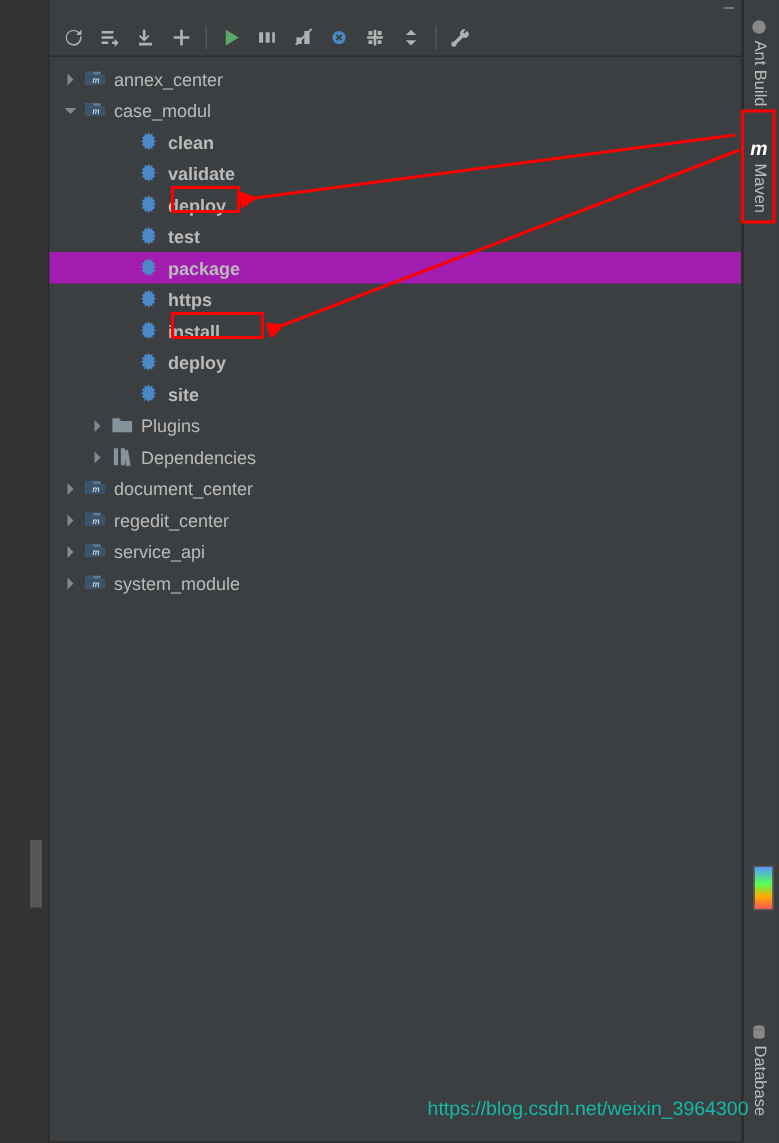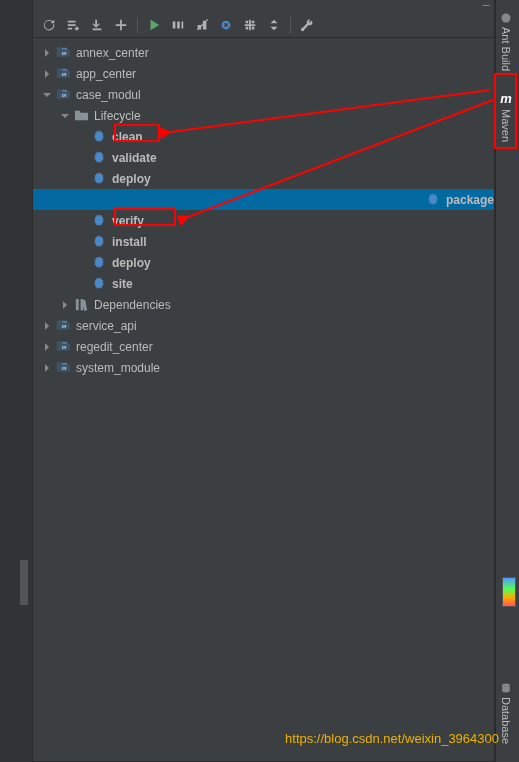--- a/index.html
+++ b/index.html
@@ -56,22 +56,21 @@
       padding-top: 4px;
     }
     .tree-row {
       height: 21px;
       display: flex;
       align-items: center;
       position: relative;
       cursor: pointer;
     }
     .tree-row.selected {
-      background: #0369a1;
-      justify-content: flex-end;
+      background: #a21caf;
     }
     .indent-0 { padding-left: 8px; }
     .indent-1 { padding-left: 26px; }
     .indent-2 { padding-left: 44px; font-weight: bold; }
     .arrow {
       width: 12px;
       height: 12px;
       margin-right: 2px;
       display: flex;
       align-items: center;
@@ -135,21 +134,21 @@
       left: 20px;
       top: 560px;
       width: 8px;
       height: 45px;
       background: #555;
     }
     .watermark {
       position: absolute;
       bottom: 16px;
       right: 20px;
-      color: #eab308;
+      color: #14b8a6;
       font-size: 13px;
       z-index: 50;
     }
     .svg-arrow {
       position: absolute;
       pointer-events: none;
       z-index: 90;
     }
     .bottom-meter {
       position: absolute;
@@ -252,194 +251,203 @@
       <span class="node-icon">
         <svg width="15" height="15" viewBox="0 0 16 16">
             <path fill="#5a7a9a" d="M1 3h11v9H1z"></path>
             <path fill="#3c546a" d="M1 3h5l1 2h8v7H1z"></path>
             <text x="6" y="11" font-size="6" fill="#fff" font-style="italic">m</text>
           </svg>
       </span>
       <span class="node-label">annex_center</span>
     </div>
 
+
     <div class="tree-row indent-0">
       <span class="arrow">
         <svg width="8" height="8" viewBox="0 0 8 8">
-            <path fill="#888" d="M2 0l4 4-4 4z"></path>
+            <path fill="#888" d="M0 2l4 4 4-4z"></path>
           </svg>
       </span>
       <span class="node-icon">
         <svg width="15" height="15" viewBox="0 0 16 16">
             <path fill="#5a7a9a" d="M1 3h11v9H1z"></path>
             <path fill="#3c546a" d="M1 3h5l1 2h8v7H1z"></path>
             <text x="6" y="11" font-size="6" fill="#fff" font-style="italic">m</text>
           </svg>
       </span>
-      <span class="node-label">app_center</span>
+      <span class="node-label">case_modul</span>
+    </div>
+
+
+    <div class="tree-row indent-2">
+      <span class="arrow-space"></span>
+      <span class="node-icon">
+        <svg width="14" height="14" viewBox="0 0 16 16">
+            <path fill="#4a88c7" d="M8 5a3 3 0 1 1 0 6 3 3 0 0 1 0-6zm0-5l1 2 2-1v2l2 1-1 2 2 1-2 1 1 2-2 1v2l-2-1-1 2-1-2-2 1v-2l-2-1 1-2-2-1 2-1-1-2 2-1V1l2 1z"></path>
+          </svg>
+      </span>
+      <span class="node-label">clean</span>
+    </div>
+
+    <div class="tree-row indent-2">
+      <span class="arrow-space"></span>
+      <span class="node-icon">
+        <svg width="14" height="14" viewBox="0 0 16 16">
+            <path fill="#4a88c7" d="M8 5a3 3 0 1 1 0 6 3 3 0 0 1 0-6zm0-5l1 2 2-1v2l2 1-1 2 2 1-2 1 1 2-2 1v2l-2-1-1 2-1-2-2 1v-2l-2-1 1-2-2-1 2-1-1-2 2-1V1l2 1z"></path>
+          </svg>
+      </span>
+      <span class="node-label">validate</span>
+    </div>
+
+    <div class="tree-row indent-2">
+      <span class="arrow-space"></span>
+      <span class="node-icon">
+        <svg width="14" height="14" viewBox="0 0 16 16">
+            <path fill="#4a88c7" d="M8 5a3 3 0 1 1 0 6 3 3 0 0 1 0-6zm0-5l1 2 2-1v2l2 1-1 2 2 1-2 1 1 2-2 1v2l-2-1-1 2-1-2-2 1v-2l-2-1 1-2-2-1 2-1-1-2 2-1V1l2 1z"></path>
+          </svg>
+      </span>
+      <span class="node-label">deploy</span>
+    </div>
+
+    <div class="tree-row indent-2">
+      <span class="arrow-space"></span>
+      <span class="node-icon">
+        <svg width="14" height="14" viewBox="0 0 16 16">
+            <path fill="#4a88c7" d="M8 5a3 3 0 1 1 0 6 3 3 0 0 1 0-6zm0-5l1 2 2-1v2l2 1-1 2 2 1-2 1 1 2-2 1v2l-2-1-1 2-1-2-2 1v-2l-2-1 1-2-2-1 2-1-1-2 2-1V1l2 1z"></path>
+          </svg>
+      </span>
+      <span class="node-label">test</span>
+    </div>
+
+    <div class="tree-row indent-2 selected">
+      <span class="arrow-space"></span>
+      <span class="node-icon">
+        <svg width="14" height="14" viewBox="0 0 16 16">
+            <path fill="#4a88c7" d="M8 5a3 3 0 1 1 0 6 3 3 0 0 1 0-6zm0-5l1 2 2-1v2l2 1-1 2 2 1-2 1 1 2-2 1v2l-2-1-1 2-1-2-2 1v-2l-2-1 1-2-2-1 2-1-1-2 2-1V1l2 1z"></path>
+          </svg>
+      </span>
+      <span class="node-label">package</span>
+    </div>
+
+    <div class="tree-row indent-2">
+      <span class="arrow-space"></span>
+      <span class="node-icon">
+        <svg width="14" height="14" viewBox="0 0 16 16">
+            <path fill="#4a88c7" d="M8 5a3 3 0 1 1 0 6 3 3 0 0 1 0-6zm0-5l1 2 2-1v2l2 1-1 2 2 1-2 1 1 2-2 1v2l-2-1-1 2-1-2-2 1v-2l-2-1 1-2-2-1 2-1-1-2 2-1V1l2 1z"></path>
+          </svg>
+      </span>
+      <span class="node-label">https</span>
+    </div>
+
+    <div class="tree-row indent-2">
+      <span class="arrow-space"></span>
+      <span class="node-icon">
+        <svg width="14" height="14" viewBox="0 0 16 16">
+            <path fill="#4a88c7" d="M8 5a3 3 0 1 1 0 6 3 3 0 0 1 0-6zm0-5l1 2 2-1v2l2 1-1 2 2 1-2 1 1 2-2 1v2l-2-1-1 2-1-2-2 1v-2l-2-1 1-2-2-1 2-1-1-2 2-1V1l2 1z"></path>
+          </svg>
+      </span>
+      <span class="node-label">install</span>
+    </div>
+
+    <div class="tree-row indent-2">
+      <span class="arrow-space"></span>
+      <span class="node-icon">
+        <svg width="14" height="14" viewBox="0 0 16 16">
+            <path fill="#4a88c7" d="M8 5a3 3 0 1 1 0 6 3 3 0 0 1 0-6zm0-5l1 2 2-1v2l2 1-1 2 2 1-2 1 1 2-2 1v2l-2-1-1 2-1-2-2 1v-2l-2-1 1-2-2-1 2-1-1-2 2-1V1l2 1z"></path>
+          </svg>
+      </span>
+      <span class="node-label">deploy</span>
+    </div>
+
+    <div class="tree-row indent-2">
+      <span class="arrow-space"></span>
+      <span class="node-icon">
+        <svg width="14" height="14" viewBox="0 0 16 16">
+            <path fill="#4a88c7" d="M8 5a3 3 0 1 1 0 6 3 3 0 0 1 0-6zm0-5l1 2 2-1v2l2 1-1 2 2 1-2 1 1 2-2 1v2l-2-1-1 2-1-2-2 1v-2l-2-1 1-2-2-1 2-1-1-2 2-1V1l2 1z"></path>
+          </svg>
+      </span>
+      <span class="node-label">site</span>
+    </div>
+
+    <div class="tree-row indent-1">
+      <span class="arrow">
+        <svg width="8" height="8" viewBox="0 0 8 8">
+            <path fill="#888" d="M2 0l4 4-4 4z"></path>
+          </svg>
+      </span>
+      <span class="node-icon">
+        <svg width="15" height="15" viewBox="0 0 16 16">
+            <path fill="#87939a" d="M1 3h5l1 2h8v8H1z"></path>
+          </svg>
+      </span>
+      <span class="node-label">Plugins</span>
+    </div>
+
+    <div class="tree-row indent-1">
+      <span class="arrow">
+        <svg width="8" height="8" viewBox="0 0 8 8">
+            <path fill="#888" d="M2 0l4 4-4 4z"></path>
+          </svg>
+      </span>
+      <span class="node-icon">
+        <svg width="15" height="15" viewBox="0 0 16 16">
+            <path fill="#87939a" d="M2 2h3v12H2zm5 0h3v12H7zm5 1l2 11-3 1-2-11z"></path>
+          </svg>
+      </span>
+      <span class="node-label">Dependencies</span>
     </div>
 
     <div class="tree-row indent-0">
       <span class="arrow">
         <svg width="8" height="8" viewBox="0 0 8 8">
-            <path fill="#888" d="M0 2l4 4 4-4z"></path>
+            <path fill="#888" d="M2 0l4 4-4 4z"></path>
           </svg>
       </span>
       <span class="node-icon">
         <svg width="15" height="15" viewBox="0 0 16 16">
             <path fill="#5a7a9a" d="M1 3h11v9H1z"></path>
             <path fill="#3c546a" d="M1 3h5l1 2h8v7H1z"></path>
             <text x="6" y="11" font-size="6" fill="#fff" font-style="italic">m</text>
           </svg>
       </span>
-      <span class="node-label">case_modul</span>
-    </div>
-
-    <div class="tree-row indent-1">
-      <span class="arrow">
-        <svg width="8" height="8" viewBox="0 0 8 8">
-            <path fill="#888" d="M0 2l4 4 4-4z"></path>
-          </svg>
-      </span>
-      <span class="node-icon">
-        <svg width="15" height="15" viewBox="0 0 16 16">
-            <path fill="#87939a" d="M1 3h5l1 2h8v8H1z"></path>
-          </svg>
-      </span>
-      <span class="node-label">Lifecycle</span>
-    </div>
-
-    <div class="tree-row indent-2">
-      <span class="arrow-space"></span>
-      <span class="node-icon">
-        <svg width="14" height="14" viewBox="0 0 16 16">
-            <path fill="#4a88c7" d="M8 5a3 3 0 1 1 0 6 3 3 0 0 1 0-6zm0-5l1 2 2-1v2l2 1-1 2 2 1-2 1 1 2-2 1v2l-2-1-1 2-1-2-2 1v-2l-2-1 1-2-2-1 2-1-1-2 2-1V1l2 1z"></path>
-          </svg>
-      </span>
-      <span class="node-label">clean</span>
-    </div>
-
-    <div class="tree-row indent-2">
-      <span class="arrow-space"></span>
-      <span class="node-icon">
-        <svg width="14" height="14" viewBox="0 0 16 16">
-            <path fill="#4a88c7" d="M8 5a3 3 0 1 1 0 6 3 3 0 0 1 0-6zm0-5l1 2 2-1v2l2 1-1 2 2 1-2 1 1 2-2 1v2l-2-1-1 2-1-2-2 1v-2l-2-1 1-2-2-1 2-1-1-2 2-1V1l2 1z"></path>
-          </svg>
-      </span>
-      <span class="node-label">validate</span>
-    </div>
-
-    <div class="tree-row indent-2">
-      <span class="arrow-space"></span>
-      <span class="node-icon">
-        <svg width="14" height="14" viewBox="0 0 16 16">
-            <path fill="#4a88c7" d="M8 5a3 3 0 1 1 0 6 3 3 0 0 1 0-6zm0-5l1 2 2-1v2l2 1-1 2 2 1-2 1 1 2-2 1v2l-2-1-1 2-1-2-2 1v-2l-2-1 1-2-2-1 2-1-1-2 2-1V1l2 1z"></path>
-          </svg>
-      </span>
-      <span class="node-label">deploy</span>
-    </div>
-
-
-    <div class="tree-row indent-2 selected">
-      <span class="arrow-space"></span>
-      <span class="node-icon">
-        <svg width="14" height="14" viewBox="0 0 16 16">
-            <path fill="#4a88c7" d="M8 5a3 3 0 1 1 0 6 3 3 0 0 1 0-6zm0-5l1 2 2-1v2l2 1-1 2 2 1-2 1 1 2-2 1v2l-2-1-1 2-1-2-2 1v-2l-2-1 1-2-2-1 2-1-1-2 2-1V1l2 1z"></path>
-          </svg>
-      </span>
-      <span class="node-label">package</span>
-    </div>
-
-    <div class="tree-row indent-2">
-      <span class="arrow-space"></span>
-      <span class="node-icon">
-        <svg width="14" height="14" viewBox="0 0 16 16">
-            <path fill="#4a88c7" d="M8 5a3 3 0 1 1 0 6 3 3 0 0 1 0-6zm0-5l1 2 2-1v2l2 1-1 2 2 1-2 1 1 2-2 1v2l-2-1-1 2-1-2-2 1v-2l-2-1 1-2-2-1 2-1-1-2 2-1V1l2 1z"></path>
-          </svg>
-      </span>
-      <span class="node-label">verify</span>
-    </div>
-
-    <div class="tree-row indent-2">
-      <span class="arrow-space"></span>
-      <span class="node-icon">
-        <svg width="14" height="14" viewBox="0 0 16 16">
-            <path fill="#4a88c7" d="M8 5a3 3 0 1 1 0 6 3 3 0 0 1 0-6zm0-5l1 2 2-1v2l2 1-1 2 2 1-2 1 1 2-2 1v2l-2-1-1 2-1-2-2 1v-2l-2-1 1-2-2-1 2-1-1-2 2-1V1l2 1z"></path>
-          </svg>
-      </span>
-      <span class="node-label">install</span>
-    </div>
-
-    <div class="tree-row indent-2">
-      <span class="arrow-space"></span>
-      <span class="node-icon">
-        <svg width="14" height="14" viewBox="0 0 16 16">
-            <path fill="#4a88c7" d="M8 5a3 3 0 1 1 0 6 3 3 0 0 1 0-6zm0-5l1 2 2-1v2l2 1-1 2 2 1-2 1 1 2-2 1v2l-2-1-1 2-1-2-2 1v-2l-2-1 1-2-2-1 2-1-1-2 2-1V1l2 1z"></path>
-          </svg>
-      </span>
-      <span class="node-label">deploy</span>
-    </div>
-
-    <div class="tree-row indent-2">
-      <span class="arrow-space"></span>
-      <span class="node-icon">
-        <svg width="14" height="14" viewBox="0 0 16 16">
-            <path fill="#4a88c7" d="M8 5a3 3 0 1 1 0 6 3 3 0 0 1 0-6zm0-5l1 2 2-1v2l2 1-1 2 2 1-2 1 1 2-2 1v2l-2-1-1 2-1-2-2 1v-2l-2-1 1-2-2-1 2-1-1-2 2-1V1l2 1z"></path>
-          </svg>
-      </span>
-      <span class="node-label">site</span>
-    </div>
-
-
-    <div class="tree-row indent-1">
-      <span class="arrow">
-        <svg width="8" height="8" viewBox="0 0 8 8">
-            <path fill="#888" d="M2 0l4 4-4 4z"></path>
-          </svg>
-      </span>
-      <span class="node-icon">
-        <svg width="15" height="15" viewBox="0 0 16 16">
-            <path fill="#87939a" d="M2 2h3v12H2zm5 0h3v12H7zm5 1l2 11-3 1-2-11z"></path>
-          </svg>
-      </span>
-      <span class="node-label">Dependencies</span>
-    </div>
-
+      <span class="node-label">document_center</span>
+    </div>
 
 
     <div class="tree-row indent-0">
       <span class="arrow">
         <svg width="8" height="8" viewBox="0 0 8 8">
             <path fill="#888" d="M2 0l4 4-4 4z"></path>
           </svg>
       </span>
       <span class="node-icon">
         <svg width="15" height="15" viewBox="0 0 16 16">
             <path fill="#5a7a9a" d="M1 3h11v9H1z"></path>
             <path fill="#3c546a" d="M1 3h5l1 2h8v7H1z"></path>
             <text x="6" y="11" font-size="6" fill="#fff" font-style="italic">m</text>
           </svg>
       </span>
-      <span class="node-label">service_api</span>
+      <span class="node-label">regedit_center</span>
     </div>
 
     <div class="tree-row indent-0">
       <span class="arrow">
         <svg width="8" height="8" viewBox="0 0 8 8">
             <path fill="#888" d="M2 0l4 4-4 4z"></path>
           </svg>
       </span>
       <span class="node-icon">
         <svg width="15" height="15" viewBox="0 0 16 16">
             <path fill="#5a7a9a" d="M1 3h11v9H1z"></path>
             <path fill="#3c546a" d="M1 3h5l1 2h8v7H1z"></path>
             <text x="6" y="11" font-size="6" fill="#fff" font-style="italic">m</text>
           </svg>
       </span>
-      <span class="node-label">regedit_center</span>
+      <span class="node-label">service_api</span>
     </div>
 
     <div class="tree-row indent-0">
       <span class="arrow">
         <svg width="8" height="8" viewBox="0 0 8 8">
             <path fill="#888" d="M2 0l4 4-4 4z"></path>
           </svg>
       </span>
       <span class="node-icon">
         <svg width="15" height="15" viewBox="0 0 16 16">

